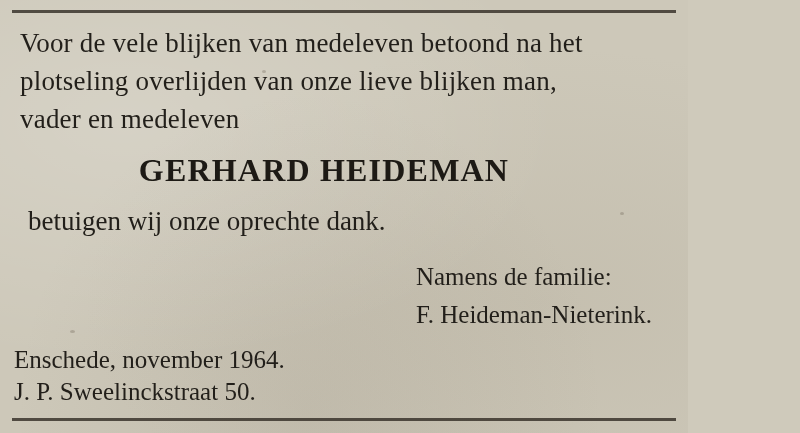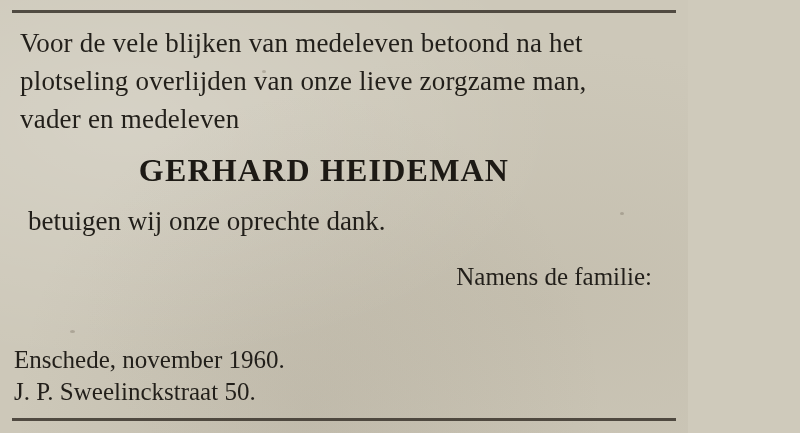--- a/index.html
+++ b/index.html
@@ -101,34 +101,35 @@
 </style>
 </head>
 <body>
 
 <div class="clipping">
 
   <div class="rule top"></div>
 
   <div class="body-text">
     <p>Voor de vele blijken van medeleven betoond na het</p>
-    <p>plotseling overlijden van onze lieve zorgzame man,</p>
+    <p>plotseling overlijden van onze lieve blijken man,</p>
     <p>vader en medeleven</p>
   </div>
 
   <div class="name">GERHARD HEIDEMAN</div>
 
   <div class="thanks">betuigen wij onze oprechte dank.</div>
 
   <div class="signature">
     <div>Namens de familie:</div>
+    <div>F. Heideman-Nieterink.</div>
   </div>
 
   <div class="place">
-    <div>Enschede, november 1960.</div>
+    <div>Enschede, november 1964.</div>
     <div>J. P. Sweelinckstraat 50.</div>
   </div>
 
   <div class="rule bottom"></div>
 
   <span class="speck" style="left:70px; top:330px; width:5px; height:3px;"></span>
   <span class="speck" style="left:262px; top:70px; width:4px; height:3px;"></span>
   <span class="speck" style="left:620px; top:212px; width:4px; height:3px;"></span>
 </div>
 

